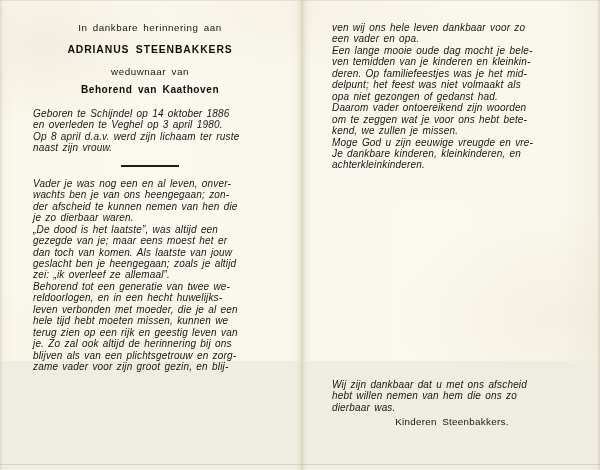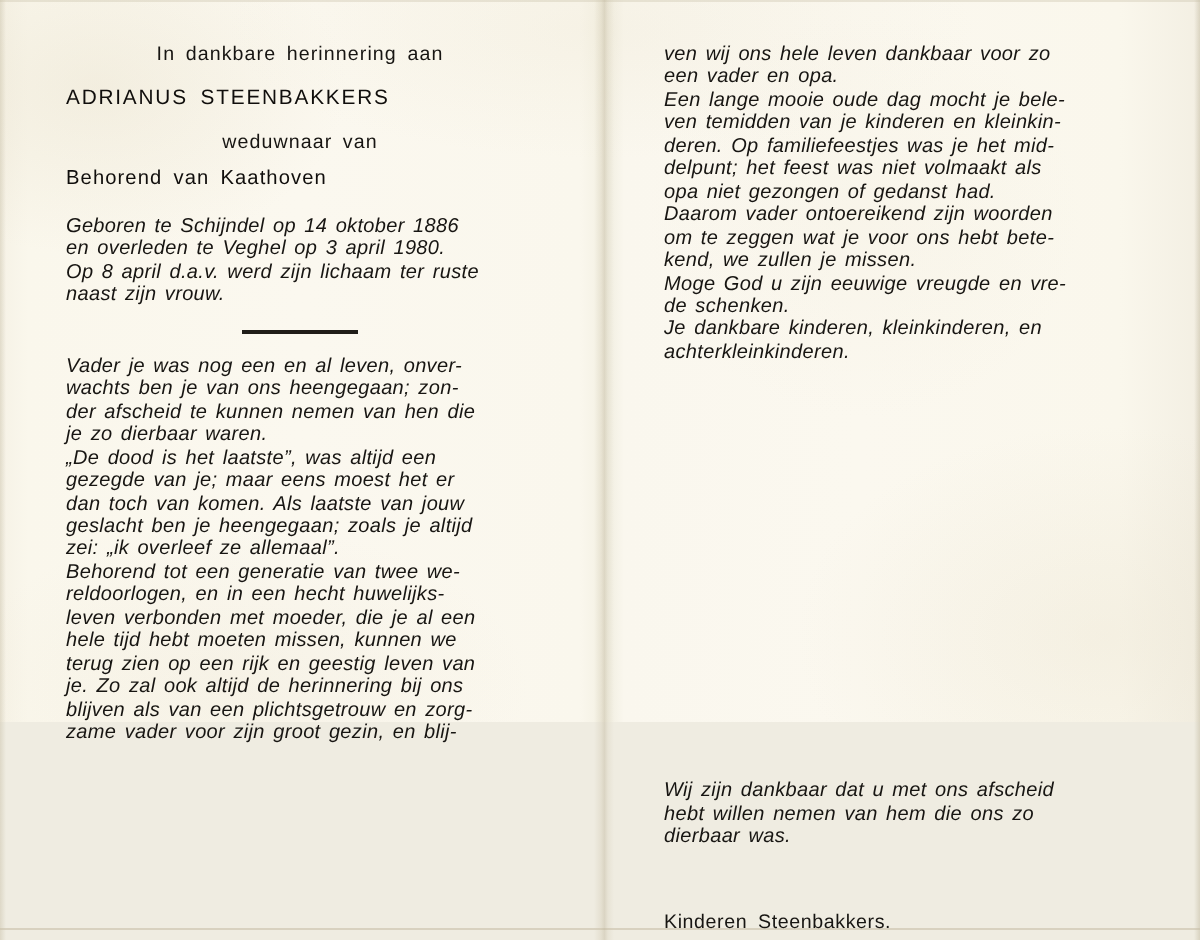--- a/index.html
+++ b/index.html
@@ -99,24 +99,24 @@
     line-height: 12px;
     letter-spacing: 0.55px;
     word-spacing: 2px;
     text-align: center;
     color: #171512;
     white-space: pre;
   }
   .hdr-bold {
     font-size: 10.4px;
     line-height: 12px;
-    font-weight: normal;
+    font-weight: bold;
     letter-spacing: 0.9px;
     word-spacing: 2.6px;
-    text-align: left;
+    text-align: center;
     color: #100e0c;
     white-space: pre;
   }
   .hdr-bold.name-sub {
     font-size: 10.1px;
     letter-spacing: 0.55px;
     word-spacing: 2.2px;
   }
 
   .spacer-6  { height: 6px; }
@@ -137,25 +137,24 @@
   }
 
   #right-gap { height: 208px; }
 
   #signature {
     font-size: 9.8px;
     line-height: 12px;
     letter-spacing: 0.3px;
     word-spacing: 2.4px;
     color: #171512;
-    text-align: left;
+    text-align: center;
     padding-right: 6px;
     padding-top: 3px;
     white-space: pre;
-    margin-top: 28px;
   }
 </style>
 </head>
 <body>
 
 <div id="card-sheet">
 
   <div id="paper-grain"></div>
   <div id="edge-top"></div>
   <div id="edge-bottom"></div>
@@ -218,21 +217,20 @@
         <div class="ln just">een vader en opa.</div>
         <div class="ln just">Een lange mooie oude dag mocht je bele-</div>
         <div class="ln just">ven temidden van je kinderen en kleinkin-</div>
         <div class="ln just">deren. Op familiefeestjes was je het mid-</div>
         <div class="ln just">delpunt; het feest was niet volmaakt als</div>
         <div class="ln just">opa niet gezongen of gedanst had.</div>
         <div class="ln just">Daarom vader ontoereikend zijn woorden</div>
         <div class="ln just">om te zeggen wat je voor ons hebt bete-</div>
         <div class="ln just">kend, we zullen je missen.</div>
         <div class="ln just">Moge God u zijn eeuwige vreugde en vre-</div>
-        <div class="ln just">de schenken.</div>
         <div class="ln just">Je dankbare kinderen, kleinkinderen, en</div>
         <div class="ln just">achterkleinkinderen.</div>
       </div>
 
     <div id="right-gap"></div>
 
     <div id="closing-block">
         <div class="ln just">Wij zijn dankbaar dat u met ons afscheid</div>
         <div class="ln just">hebt willen nemen van hem die ons zo</div>
         <div class="ln just">dierbaar was.</div>

